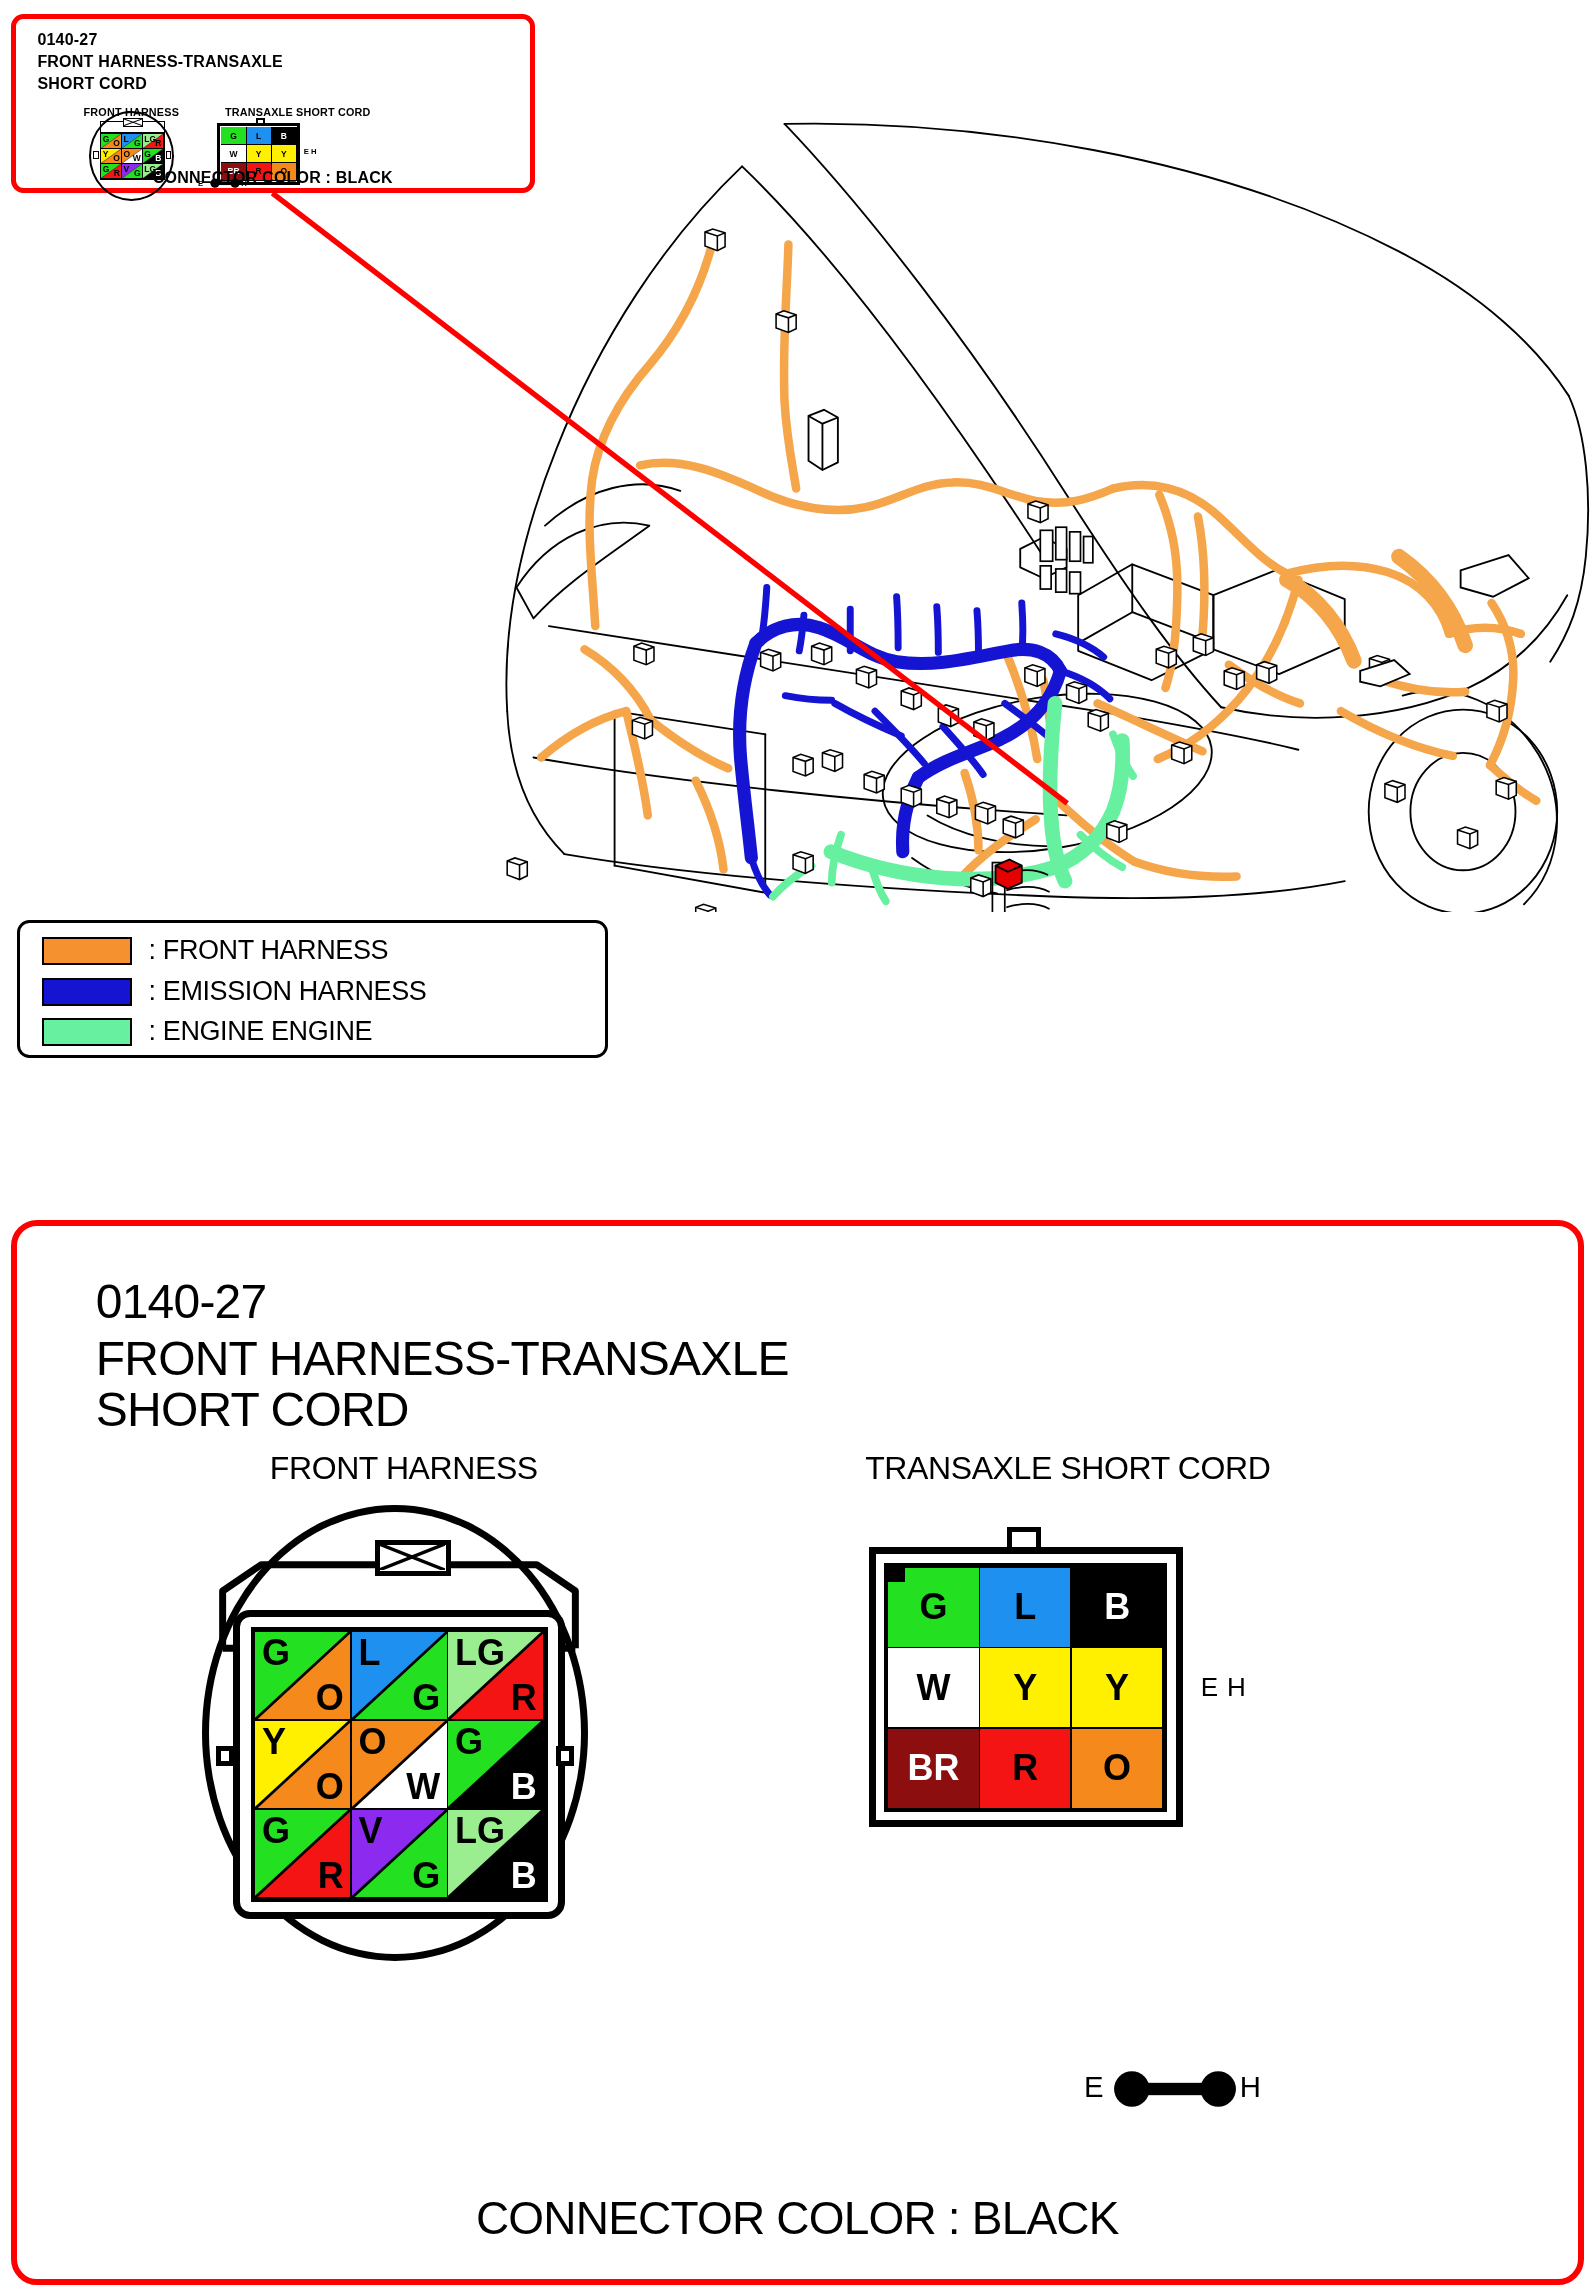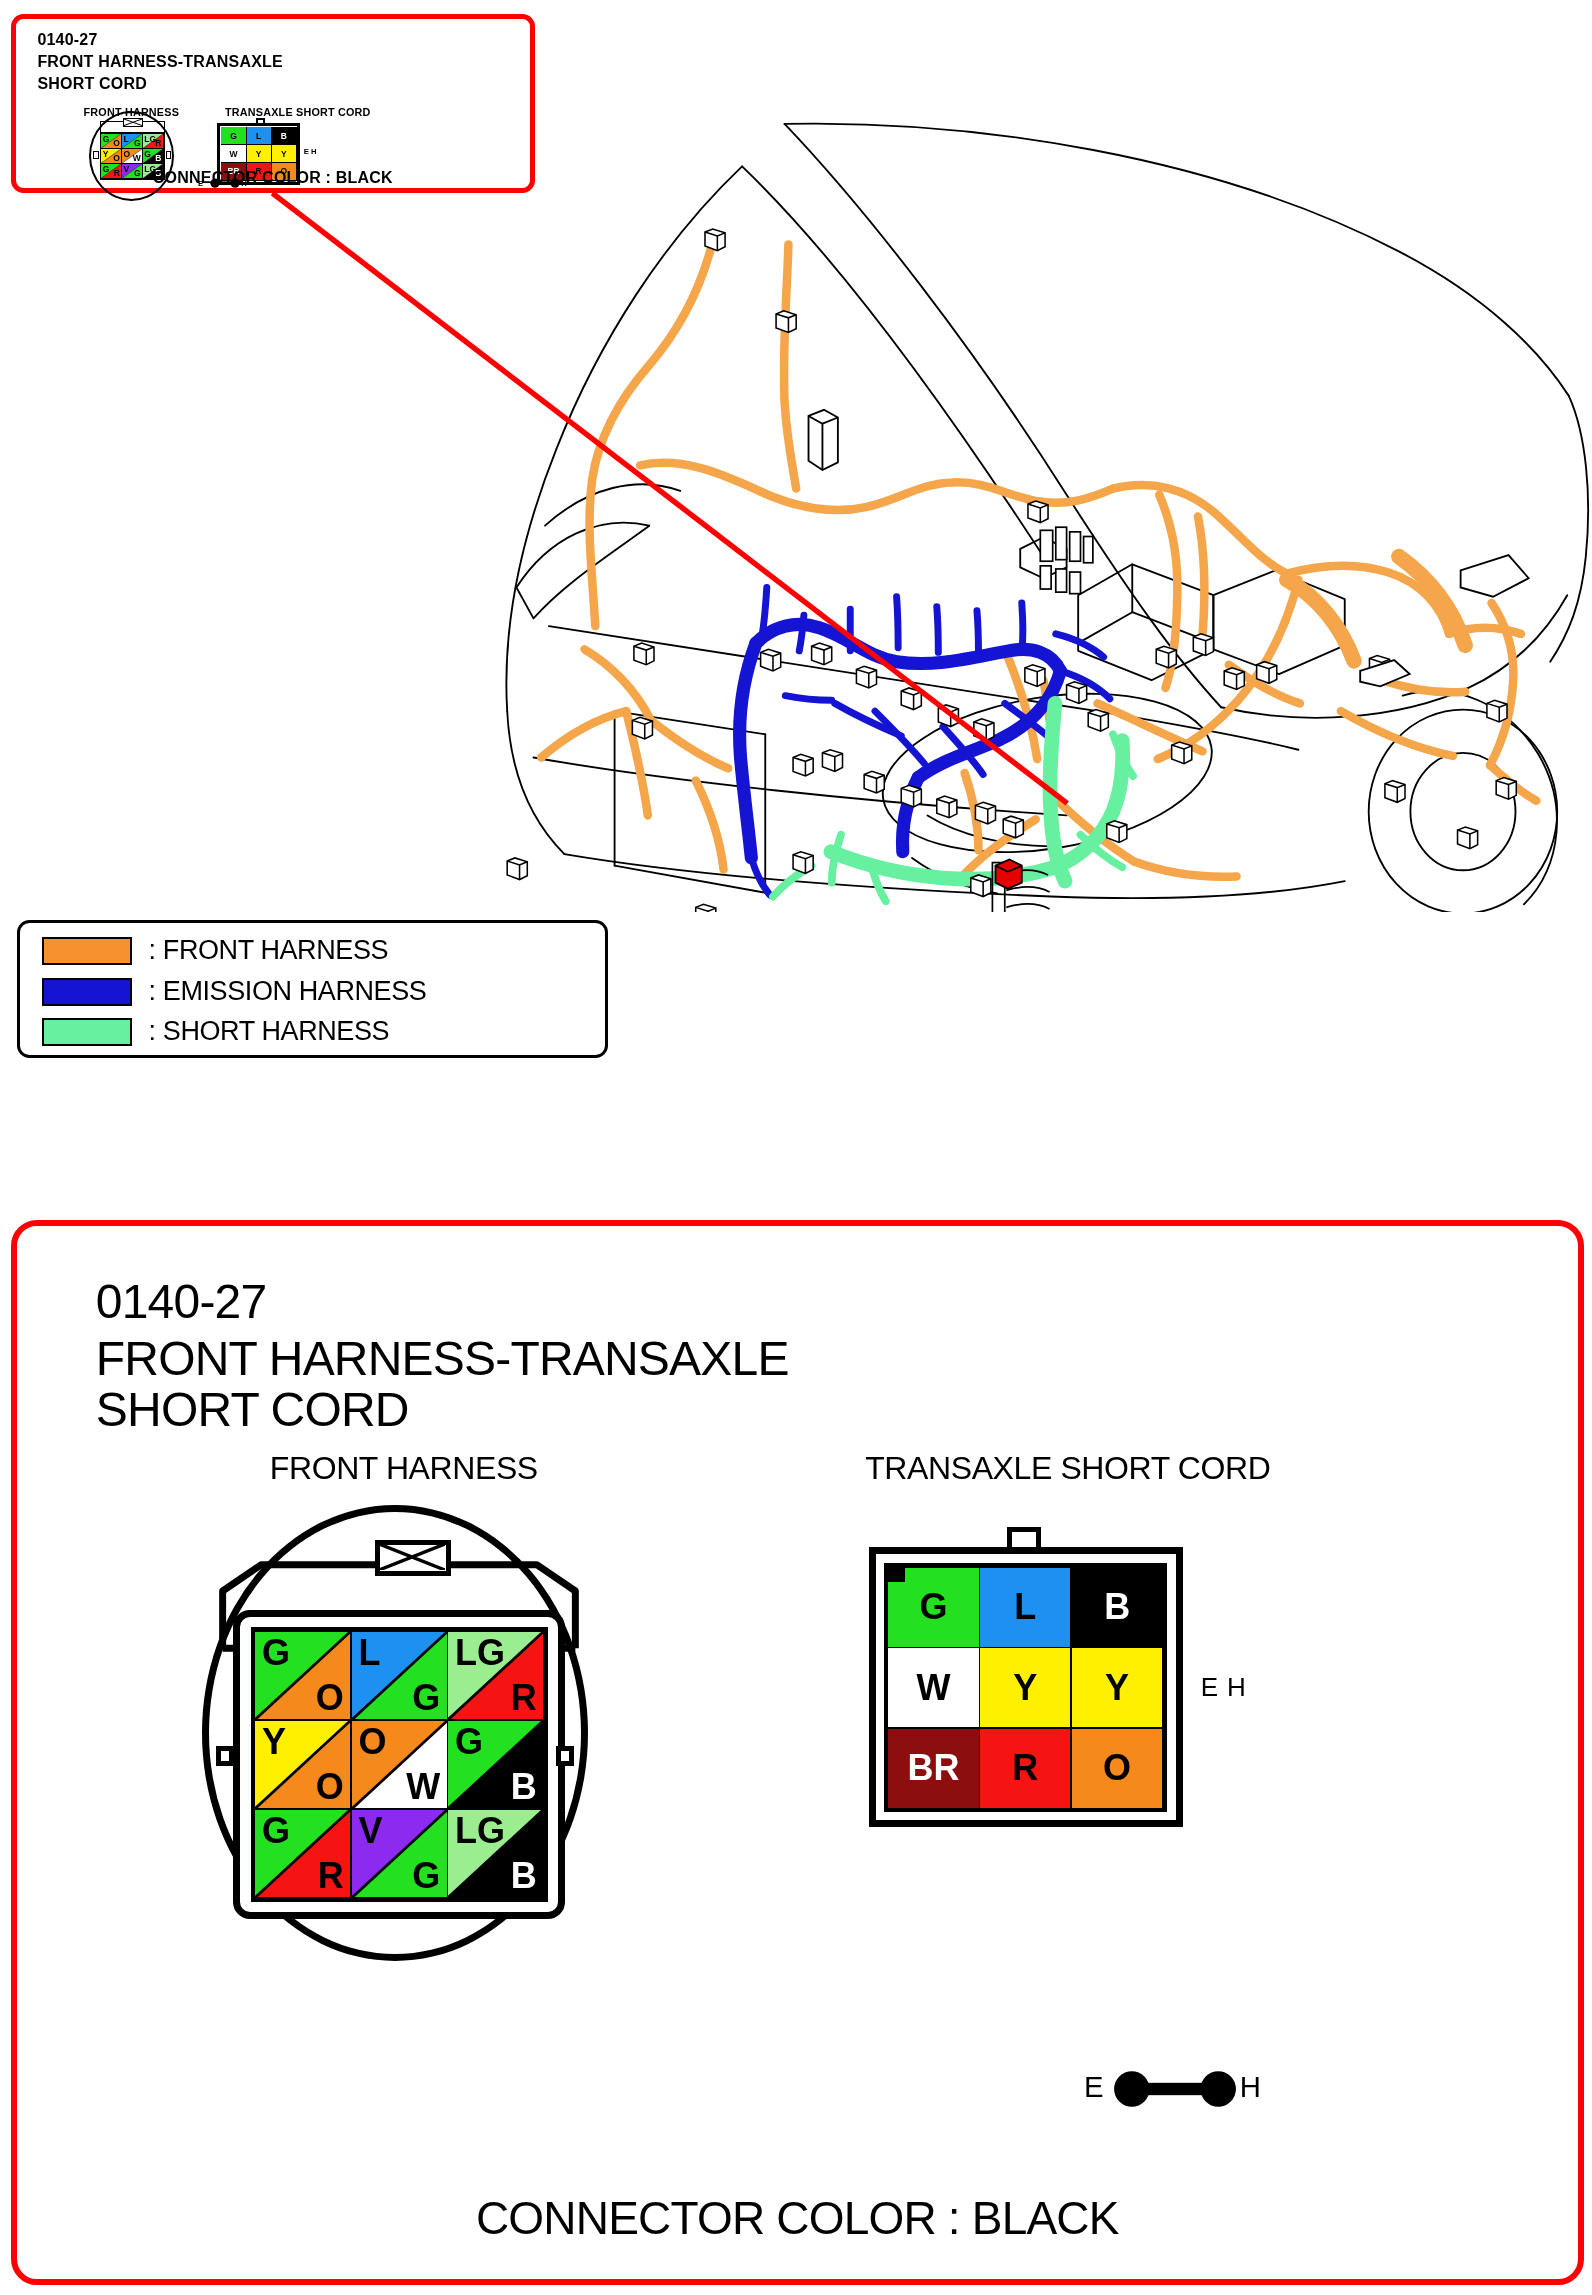--- a/index.html
+++ b/index.html
@@ -525,21 +525,21 @@
     <div class="legend-row">
       <span class="legend-swatch" style="background:#F5922F"></span>
       <span class="legend-text">: FRONT HARNESS</span>
     </div>
     <div class="legend-row">
       <span class="legend-swatch" style="background:#1414D2"></span>
       <span class="legend-text">: EMISSION HARNESS</span>
     </div>
     <div class="legend-row">
       <span class="legend-swatch" style="background:#66F0A0"></span>
-      <span class="legend-text">: SHORT HARNESS</span>
+      <span class="legend-text">: ENGINE ENGINE</span>
     </div>
   </div>
 
   <div id="main-panel">
     <div id="panel-code">0140-27</div>
     <div id="panel-title1">FRONT HARNESS-TRANSAXLE</div>
     <div id="panel-title2">SHORT CORD</div>
 
     <div id="panel-lbl-front">FRONT HARNESS</div>
     <div id="panel-lbl-trans">TRANSAXLE SHORT CORD</div>

